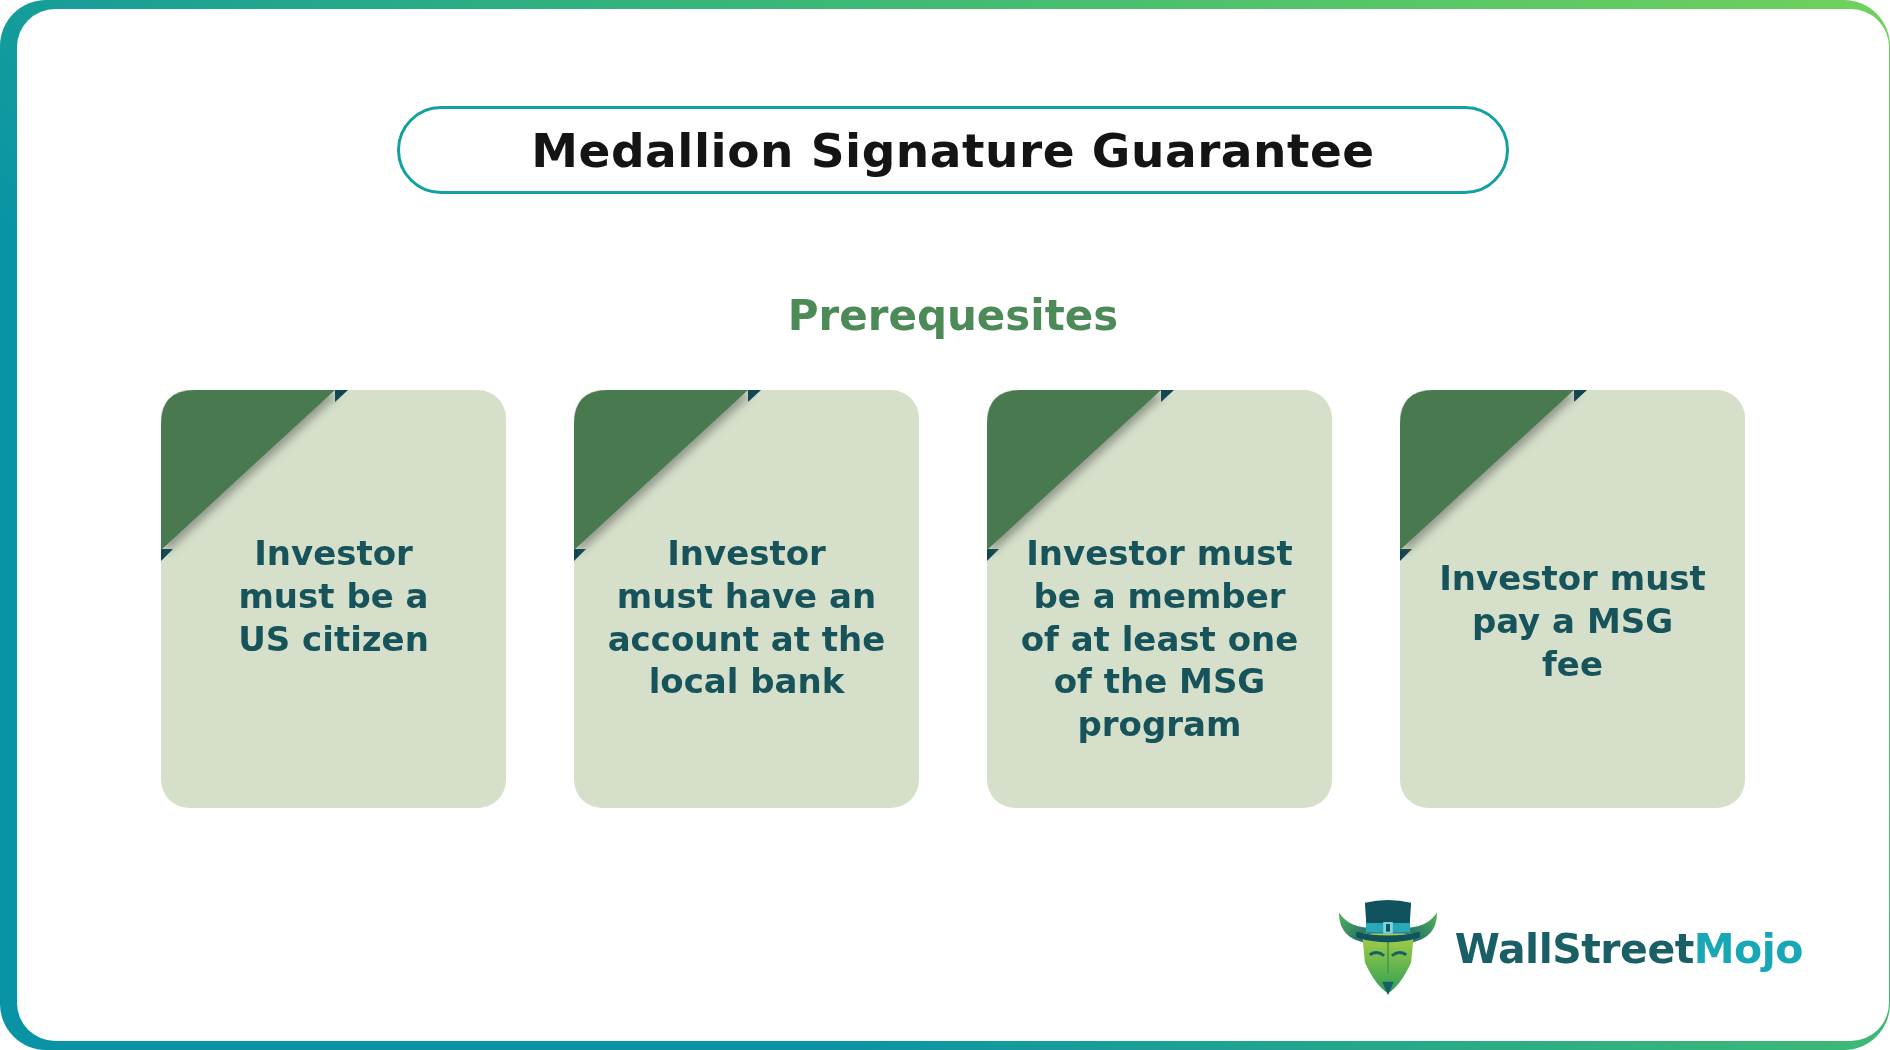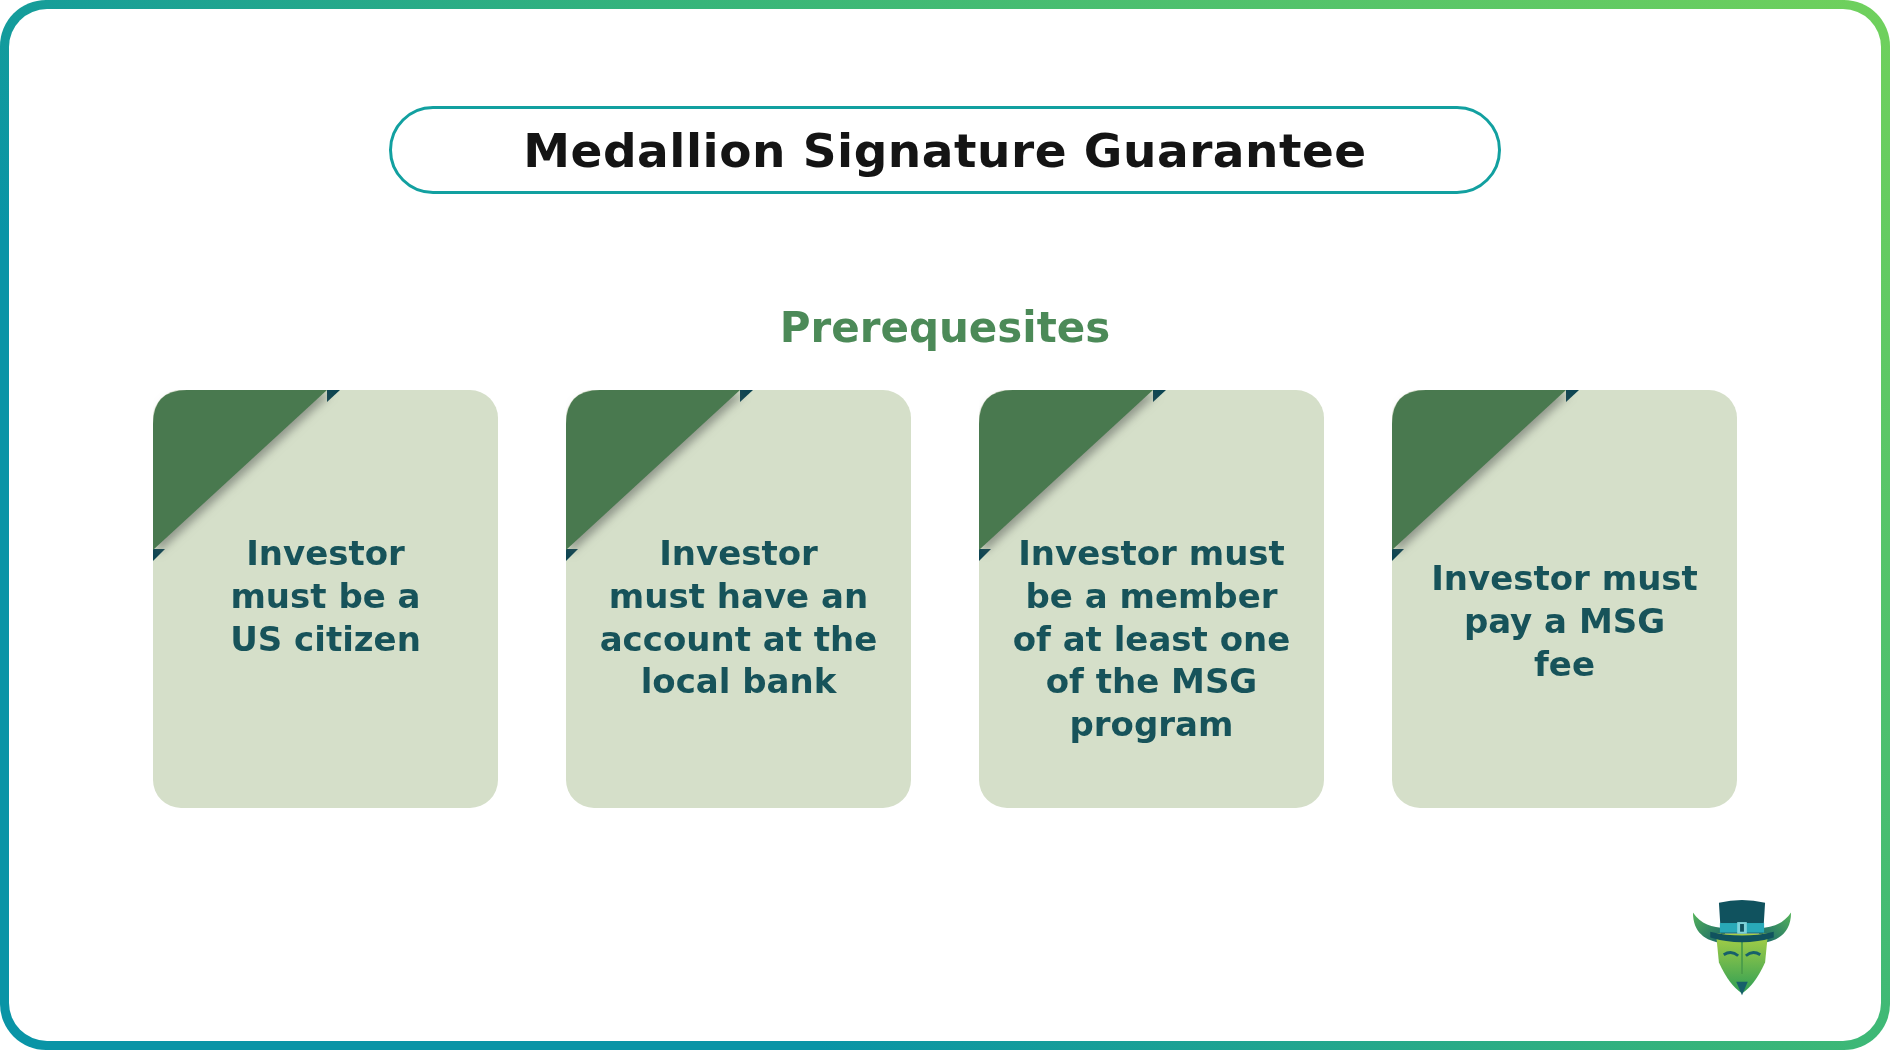--- a/index.html
+++ b/index.html
@@ -17,20 +17,21 @@
       var(--accent-teal,#0994a6) 28%,
       #35b47b 58%,
       var(--accent-green,#70d15c) 100%);
     padding:9px;
   }
   .inner {
     width:100%; height:100%;
     background:#ffffff;
     border-radius:38px;
     position:relative;
+    margin-left:8px;
   }
   
   .title-pill {
     position:absolute;
     left:50%; transform:translateX(-50%);
     top:97px;
     width:1112px; height:88px;
     border:3px solid var(--pill-border,#12a0a0);
     border-radius:44px;
     display:flex; align-items:center; justify-content:center;
@@ -39,21 +40,21 @@
   .title-pill h1 {
     font-size:47px;
     font-weight:bold;
     color:#141414;
     letter-spacing:0.5px;
     white-space:nowrap;
   }
   
   .subtitle {
     position:absolute;
-    top:294px; left:0; width:100%;
+    top:282px; left:0; width:100%;
     text-align:center;
     font-size:42px; font-weight:bold;
     color:var(--subtitle-green,#4c8a58);
   }
   
   .cards {
     position:absolute;
     top:381px; left:0; width:100%;
     display:flex; justify-content:center;
     gap:68px;
@@ -190,16 +191,19 @@
         <path d="M 49 86 L 61 86 L 55 100 Z" fill="#17606a"></path>
 
         <path d="M 31 4 Q 55 -2 79 4 L 77 36 L 33 36 Z" fill="#10525e"></path>
 
         <rect x="32" y="25" width="46" height="10" fill="#29a9b8"></rect>
         <rect x="50" y="24" width="10" height="12" fill="#7fd3da"></rect>
         <rect x="53" y="26" width="4" height="8" fill="#10525e"></rect>
 
         <path d="M 22 34 Q 55 42 88 34 L 88 40 Q 55 50 22 40 Z" fill="#10525e"></path>
       </svg>
+      <div class="brand-name">
+        <span class="primary">WallStreet</span><span class="secondary">Mojo</span>
+      </div>
     </div>
 
   </div>
 </div>
 
 </body></html>

